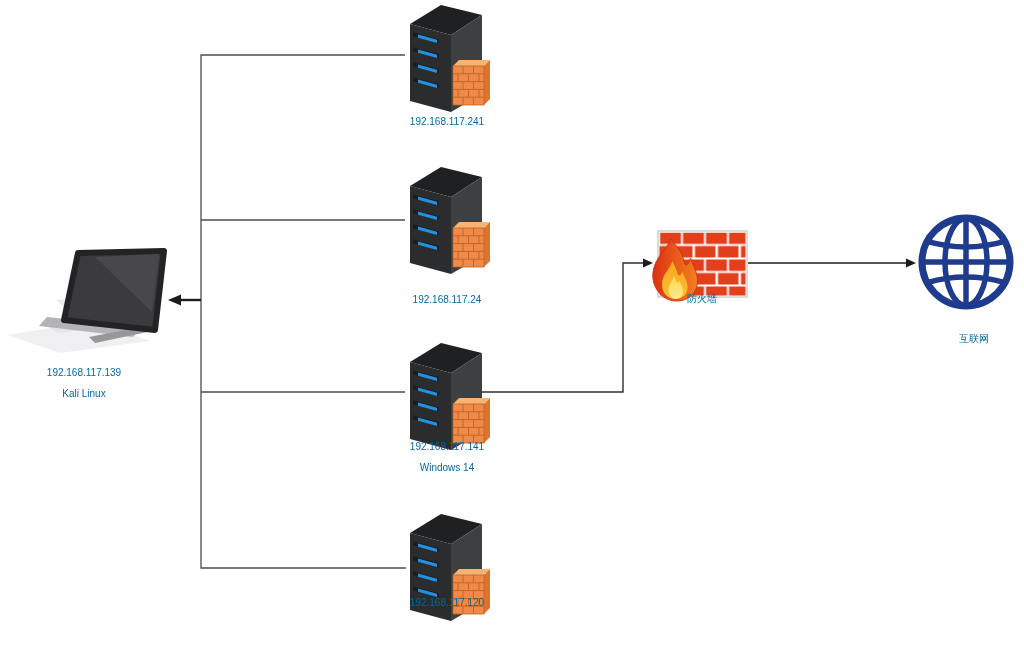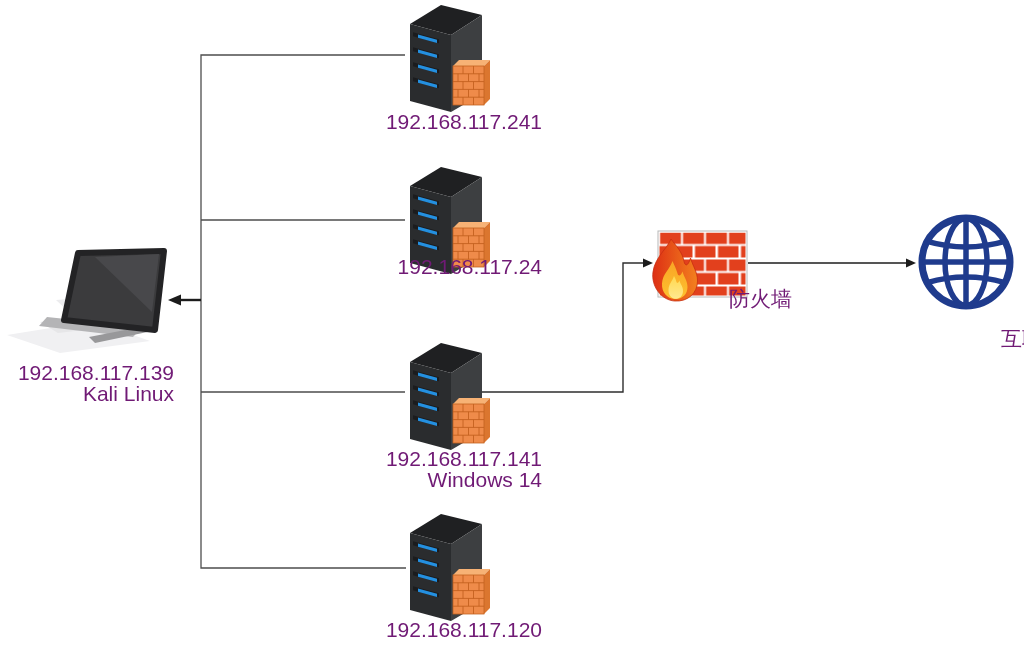--- a/index.html
+++ b/index.html
@@ -8,24 +8,24 @@
     position:relative;
     width:1024px;height:651px;
     background:#ffffff;
     overflow:hidden;
     font-family:"Liberation Sans","DejaVu Sans",sans-serif;
   }
   .layer{position:absolute;left:0;top:0;}
   .node{position:absolute;}
   .lbl{
     position:absolute;
-    font-size:21px;
+    font-size:10px;
     line-height:21px;
-    color:#701a75;
-    text-align:right;
+    color:#0369a1;
+    text-align:center;
     white-space:pre-line;
   }
 </style>
 </head>
 <body>
 
 <div class="canvas">
 
   <svg width="0" height="0" style="position:absolute" aria-hidden="true">
     <defs>
@@ -105,35 +105,35 @@
         <use href="#sym-server"></use>
       </svg>
   </div>
   <div class="lbl" style="left:352px;top:111px;width:190px">192.168.117.241</div>
 
   <div class="node" style="left:403px;top:164px">
     <svg width="95" height="115">
         <use href="#sym-server"></use>
       </svg>
   </div>
-  <div class="lbl" style="left:352px;top:256px;width:190px">192.168.117.24</div>
+  <div class="lbl" style="left:352px;top:289px;width:190px">192.168.117.24</div>
 
   <div class="node" style="left:403px;top:340px">
     <svg width="95" height="115">
         <use href="#sym-server"></use>
       </svg>
   </div>
-  <div class="lbl" style="left:352px;top:448px;width:190px"><span>192.168.117.141</span><br><span>Windows 14</span></div>
+  <div class="lbl" style="left:352px;top:436px;width:190px"><span>192.168.117.141</span><br><span>Windows 14</span></div>
 
   <div class="node" style="left:403px;top:511px">
     <svg width="95" height="115">
         <use href="#sym-server"></use>
       </svg>
   </div>
-  <div class="lbl" style="left:352px;top:619px;width:190px">192.168.117.120</div>
+  <div class="lbl" style="left:352px;top:592px;width:190px">192.168.117.120</div>
 
   <div class="node" style="left:642px;top:226px">
     <svg width="110" height="84" viewBox="0 0 110 84">
       <rect x="16" y="5" width="89" height="66" fill="#ffffff" stroke="#b8b8b8" stroke-width="1"></rect>
       <rect x="17.5" y="6.5" width="86" height="63" fill="url(#brickPat)"></rect>
       <g>
         <path d="M29 13 C25 23,13 31,11 46 C9 60,19 74,32.5 75 C46 76,55.5 67,55.5 55 C55.5 46,51 40.5,48.5 32 C46.5 39,43.5 41.5,42 35.5 C40.5 26,34 20,29 13 Z" fill="url(#flameGrad)" stroke="#c62d10" stroke-width="0.8"></path>
         <path d="M30.5 35 C28 43,20.5 48,20 57.5 C19.5 66.5,25.5 72.5,32.5 73 C40 73.5,45.5 68.5,45.5 61 C45.5 54.5,42 51.5,40.5 45.5 C39 49.5,36.5 51,35.5 47.5 C34 42.5,32.5 39.5,30.5 35 Z" fill="url(#flameGradIn)"></path>
         <path d="M32 50 C30.5 55,26.5 58,26.5 64 C26.5 69.5,29.5 72.5,33 72.8 C37.5 73,41 70,41 65 C41 60.5,38.5 58.5,37.5 54.5 C36.5 57,35 58,34.3 55.5 C33.6 53,33 52,32 50 Z" fill="url(#flameGradCore)"></path>
       </g>

